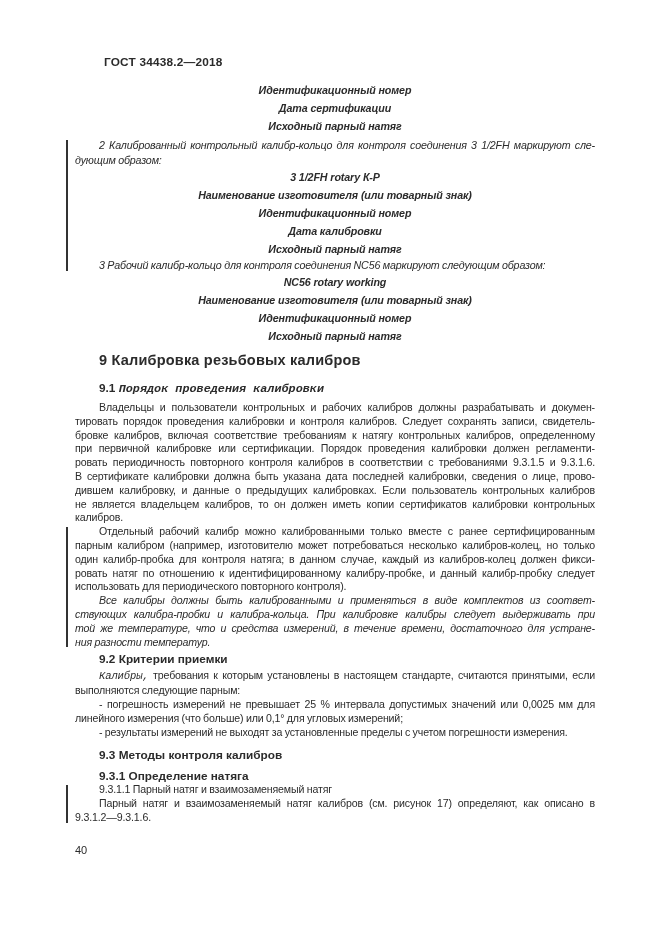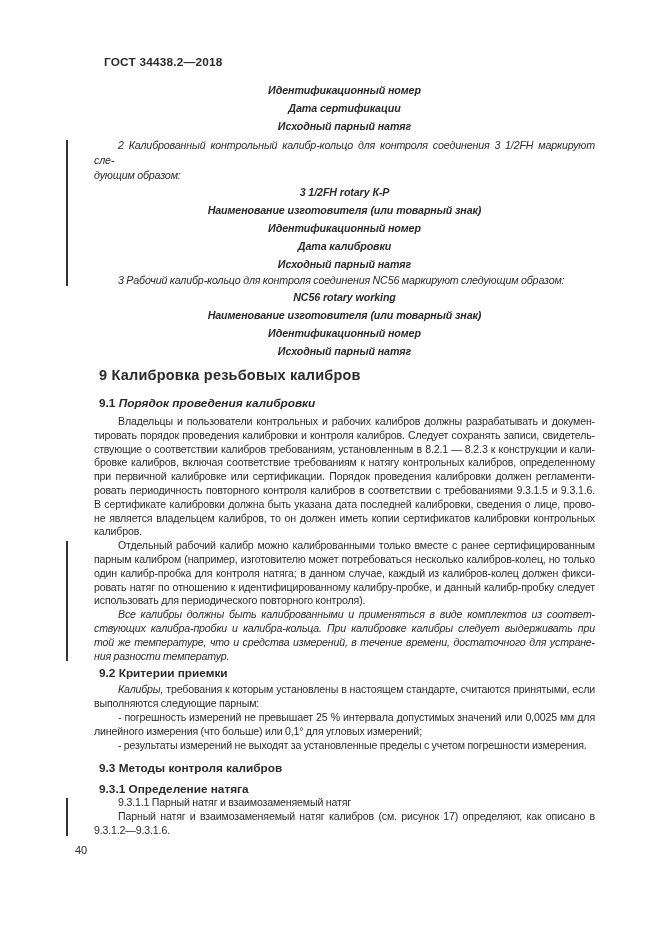--- a/index.html
+++ b/index.html
@@ -22,23 +22,23 @@
   .g1 { margin-top: 12px; }
 
   
   .bipara { font-weight: normal; font-style: italic; font-size: 10.7px;
             line-height: 15px; letter-spacing: -0.15px; word-spacing: -0.3px; }
   .jpara { margin-top: 3px; }
 
   
   .para { font-size: 10.6px; line-height: 13.8px; letter-spacing: -0.15px; word-spacing: -0.3px; }
   .pit  { font-style: italic; }
-  .it   { font-style: italic; }
+  .it   { font-style: italic; font-family: Liberation Mono, monospace; }
 
-  .tl { min-height: 1em; margin-left: 19px; }
+  .tl { min-height: 1em; }
   .tl.ind { text-indent: 24px; }
   .tl.jst { text-align: justify; text-align-last: justify; }
   .tl:not(.jst) { white-space: nowrap; }
 
   .h1 { font-size: 14.5px; line-height: 18px; font-weight: bold; margin: 6px 0 0 24px; letter-spacing: .2px; }
   .h2 { font-size: 11.8px; line-height: 16px; font-weight: bold; margin: 11px 0 0 24px; }
   .h3 { font-size: 11.8px; line-height: 14px; font-weight: bold; margin: 6px 0 0 24px; }
   .mt2 { margin-top: 2px; }
   .mt4 { margin-top: 4px; }
   .mt8 { margin-top: 8px; }
@@ -87,25 +87,25 @@
       <div class="tl">Исходный парный натяг</div>
     </div>
 
   <div class="h1">9 Калибровка резьбовых калибров</div>
 
   <div class="h2"><span>9.1 </span><span class="it">Порядок проведения калибровки</span></div>
 
   <div class="para mt4">
       <div class="tl ind jst">Владельцы и пользователи контрольных и рабочих калибров должны разрабатывать и докумен-</div>
       <div class="tl jst">тировать порядок проведения калибровки и контроля калибров. Следует сохранять записи, свидетель-</div>
-      <div class="tl jst">ствующие о соответствии калибров требованиям, установленным в 8.2.1 — 8.2.3 к конструкции и кали-</div>
       <div class="tl jst">бровке калибров, включая соответствие требованиям к натягу контрольных калибров, определенному</div>
       <div class="tl jst">при первичной калибровке или сертификации. Порядок проведения калибровки должен регламенти-</div>
       <div class="tl jst">ровать периодичность повторного контроля калибров в соответствии с требованиями 9.3.1.5 и 9.3.1.6.</div>
       <div class="tl jst">В сертификате калибровки должна быть указана дата последней калибровки, сведения о лице, прово-</div>
+      <div class="tl jst">дившем калибровку, и данные о предыдущих калибровках. Если пользователь контрольных калибров</div>
       <div class="tl jst">не является владельцем калибров, то он должен иметь копии сертификатов калибровки контрольных</div>
       <div class="tl">калибров.</div>
     </div>
 
   <div class="changed">
     <div class="bar"></div>
     <div class="para">
         <div class="tl ind jst">Отдельный рабочий калибр можно калиброванными только вместе с ранее сертифицированным</div>
         <div class="tl jst">парным калибром (например, изготовителю может потребоваться несколько калибров-колец, но только</div>
         <div class="tl jst">один калибр-пробка для контроля натяга; в данном случае, каждый из калибров-колец должен фикси-</div>

